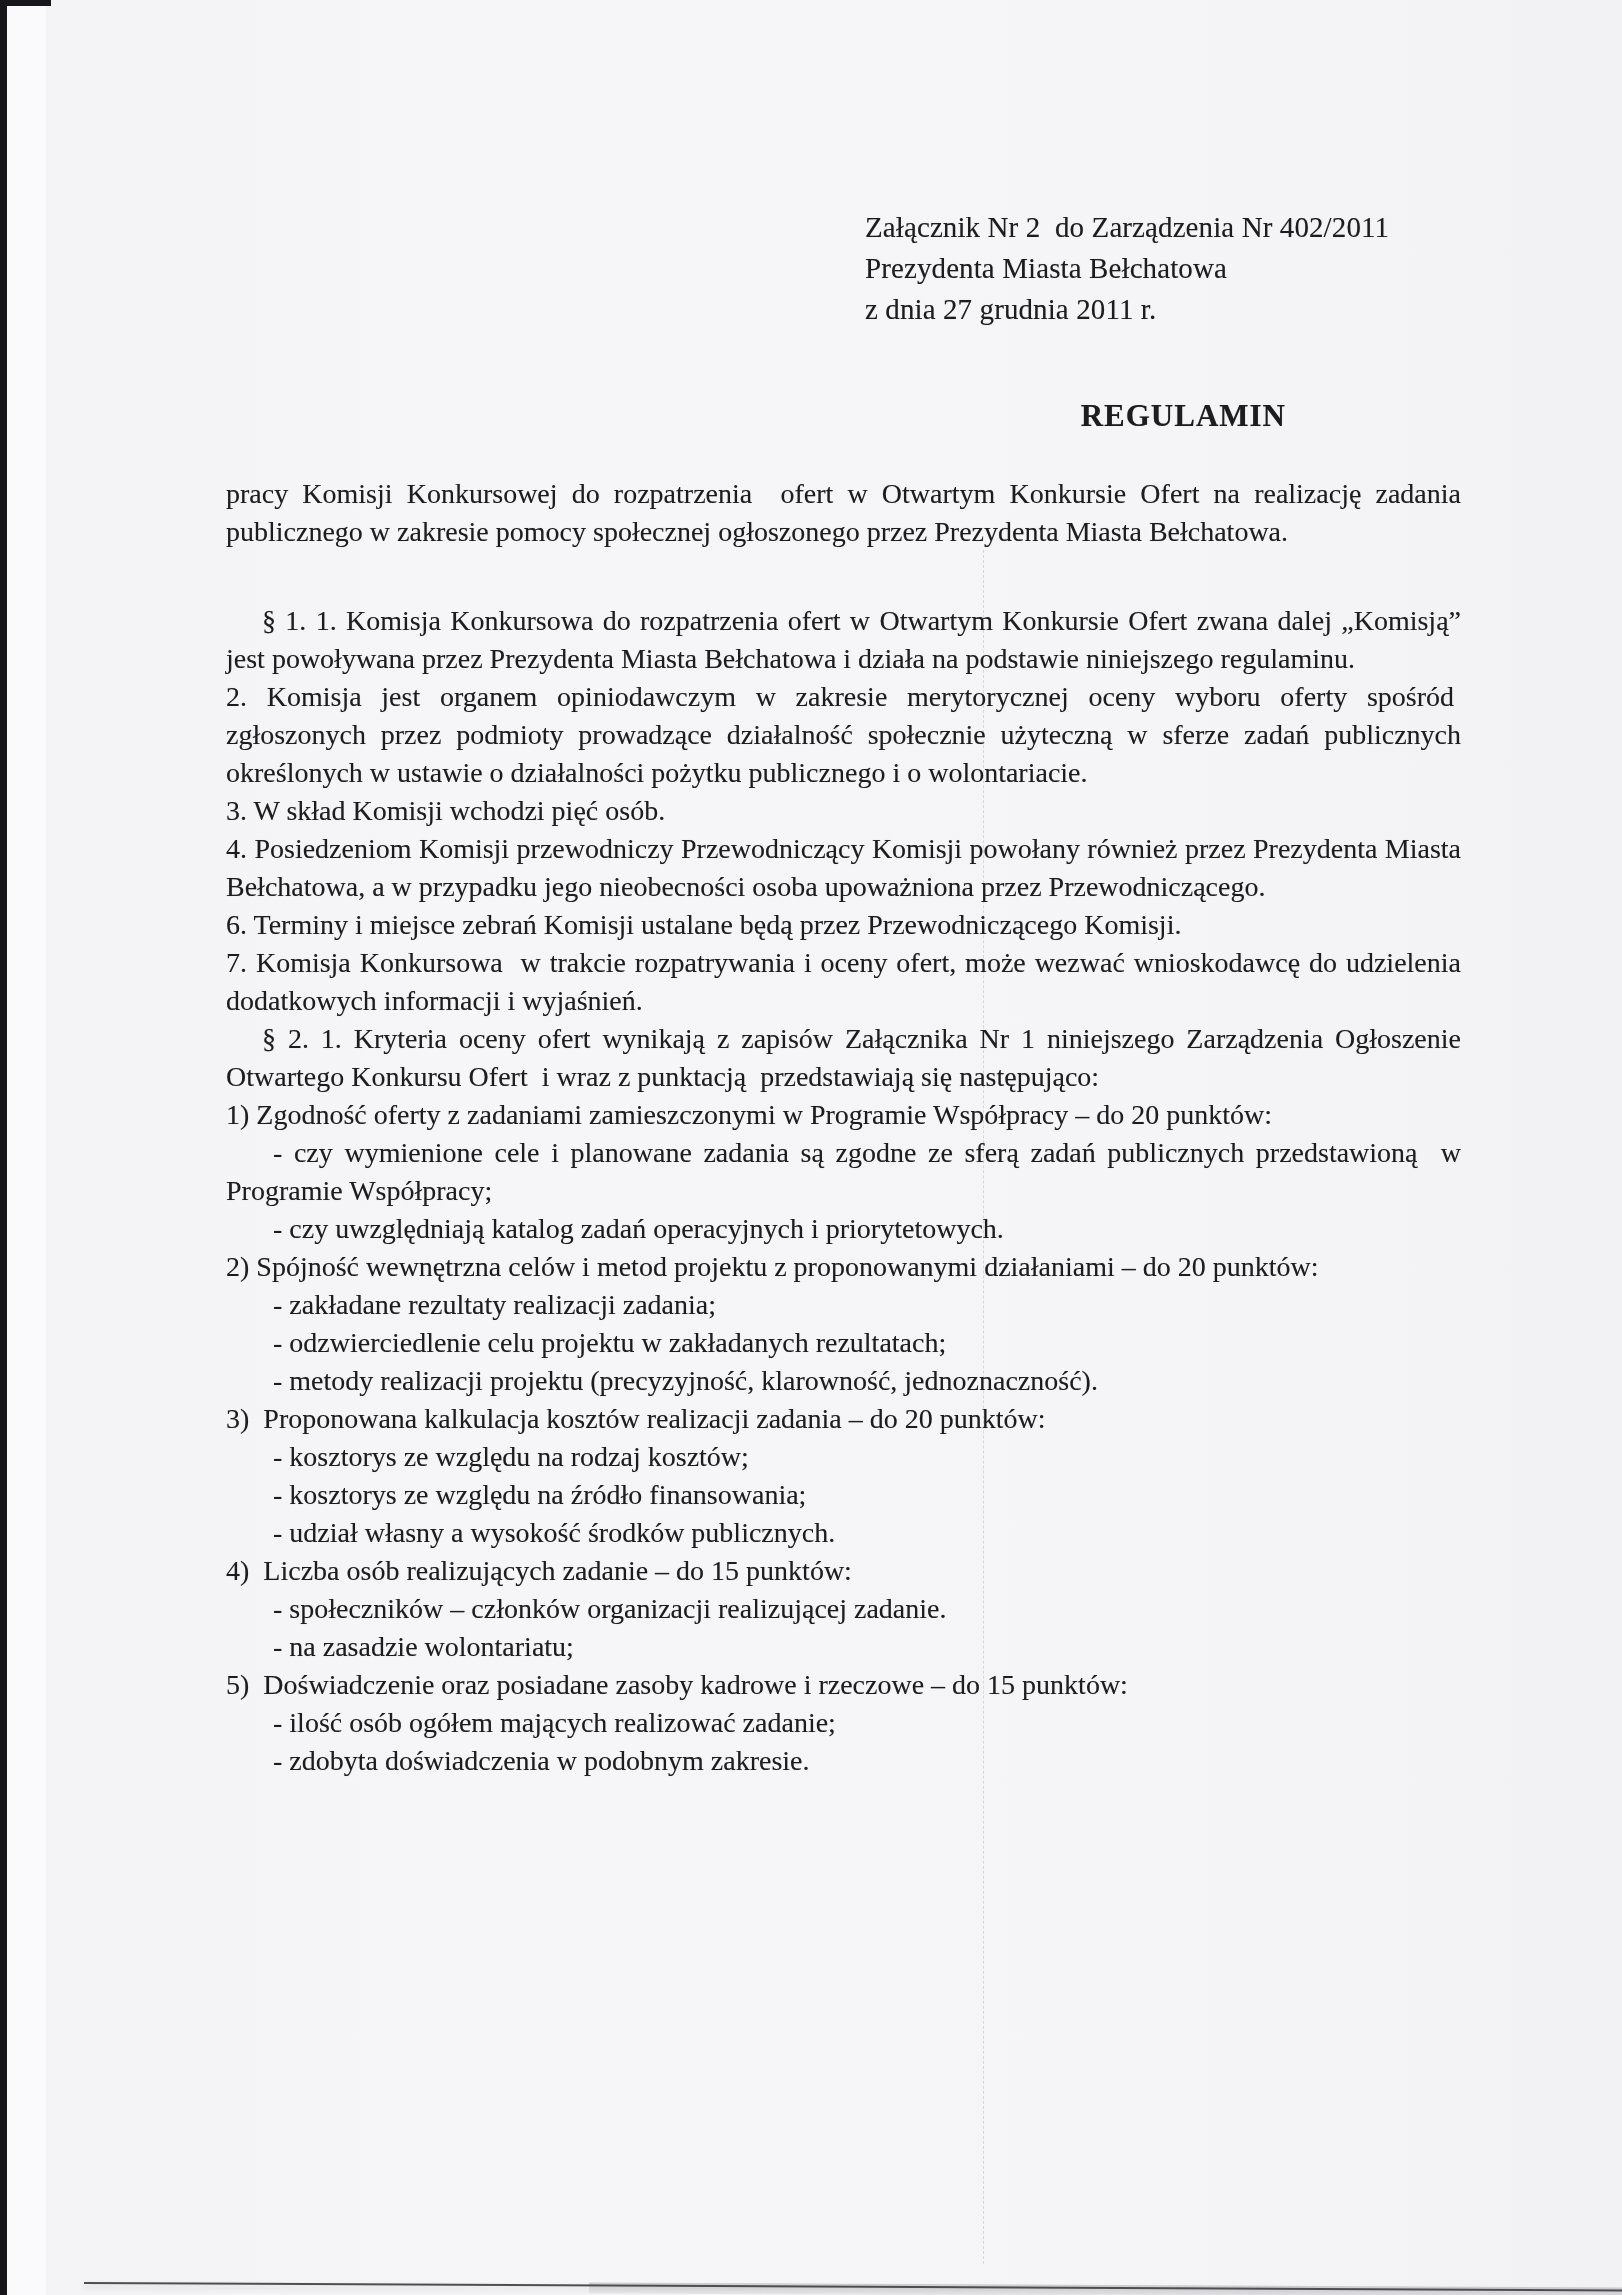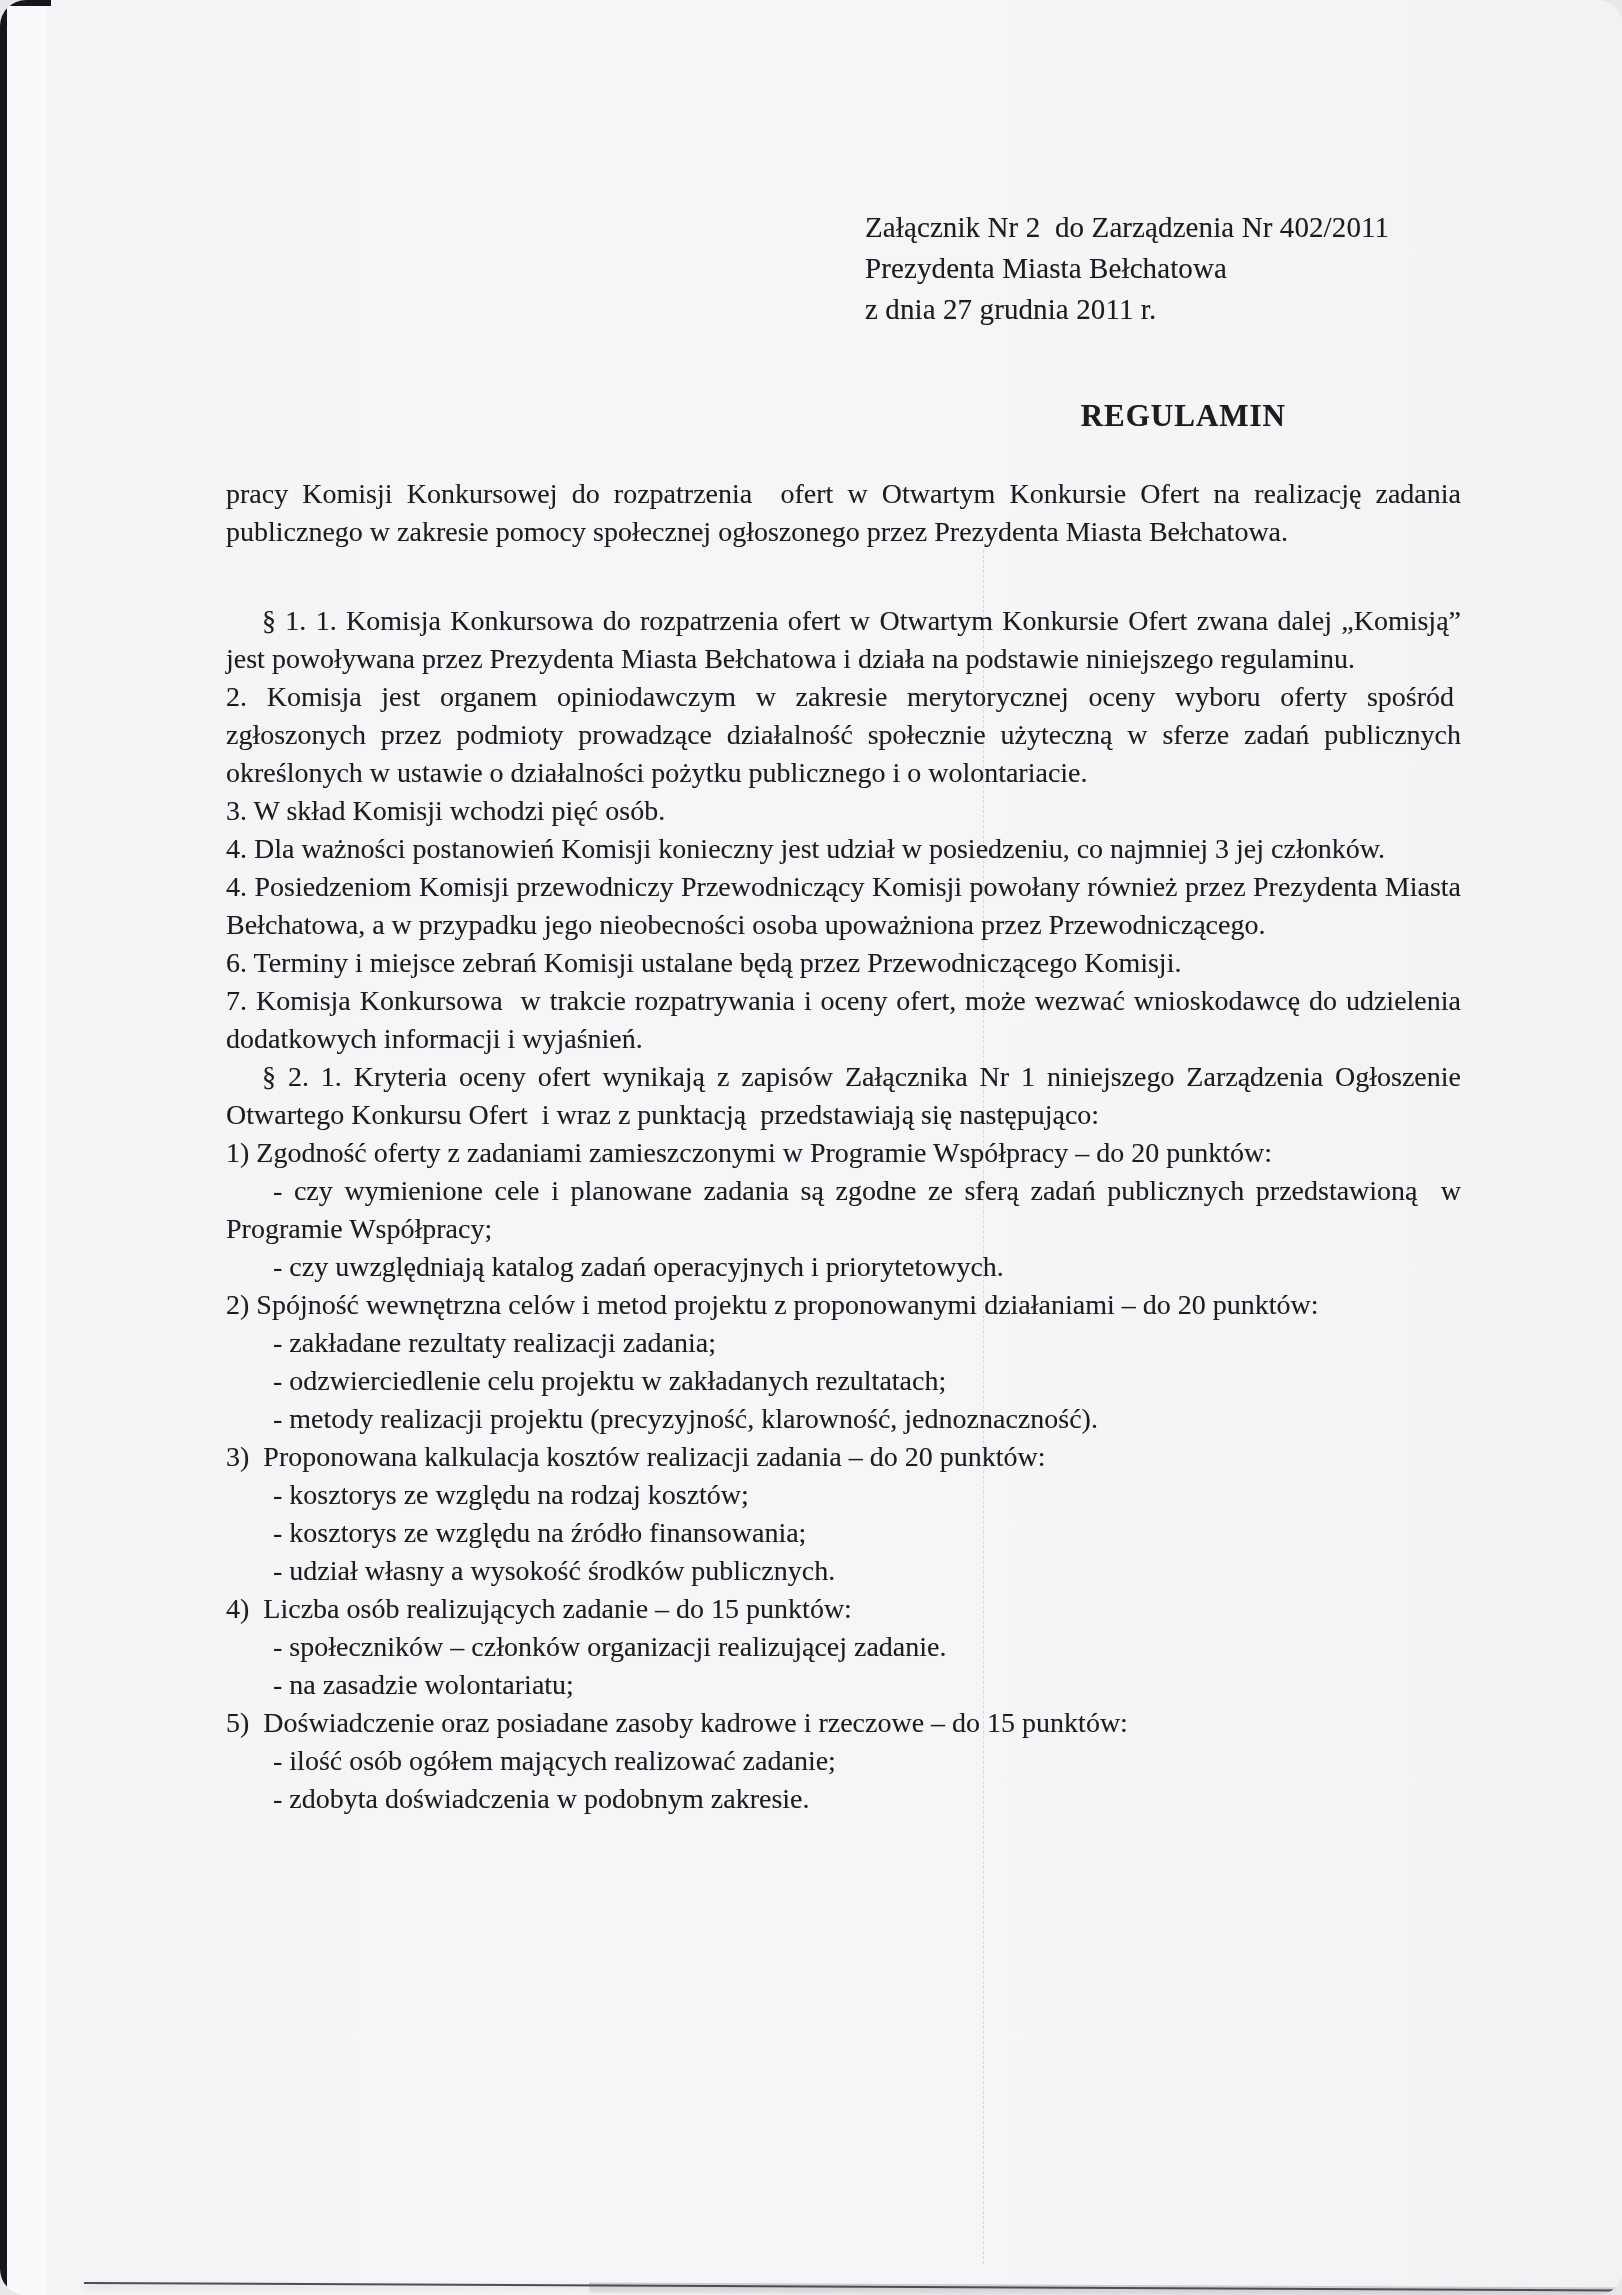--- a/index.html
+++ b/index.html
@@ -4,21 +4,20 @@
 <style>
   html, body { margin: 0; padding: 0; background: #e8e8ea; }
   .scan {
     position: relative;
     width: 1623px;
     height: 2295px;
     background: linear-gradient(90deg, #f3f3f5 0%, #f6f6f8 30%, #f5f5f7 70%, #f2f2f4 100%);
     font-family: "Liberation Serif", "DejaVu Serif", serif;
     color: #1d1d20;
     overflow: hidden;
-    border-radius: 26px;
   }
   .edge-left {
     position: absolute; left: 0; top: 0;
     width: 7.2px; height: 100%;
     background: #16161b;
   }
   .edge-paper-strip {
     position: absolute; left: 7.2px; top: 0;
     width: 39px; height: 100%;
     background: #fafafc;
@@ -90,21 +89,20 @@
     <div>z dnia 27 grudnia 2011 r.</div>
   </div>
 
   <h1 class="title">REGULAMIN</h1>
 
   <div class="body" id="doc-body">
       <p class="para plain">pracy Komisji Konkursowej do rozpatrzenia&nbsp; ofert w Otwartym Konkursie Ofert na realizację zadania publicznego w zakresie pomocy społecznej ogłoszonego przez Prezydenta Miasta Bełchatowa.</p>
       <p class="para section">§ 1. 1. Komisja Konkursowa do rozpatrzenia ofert w Otwartym Konkursie Ofert zwana dalej „Komisją” jest powoływana przez Prezydenta Miasta Bełchatowa i działa na podstawie niniejszego regulaminu.</p>
       <p class="para plain">2. Komisja jest organem opiniodawczym w zakresie merytorycznej oceny wyboru oferty spośród&nbsp; zgłoszonych przez podmioty prowadzące działalność społecznie użyteczną w sferze zadań publicznych określonych w ustawie o działalności pożytku publicznego i o wolontariacie.</p>
       <p class="para plain">3. W skład Komisji wchodzi pięć osób.</p>
-      <p class="para plain">4. Dla ważności postanowień Komisji konieczny jest udział w posiedzeniu, co najmniej 3 jej członków.</p>
       <p class="para plain">4. Posiedzeniom Komisji przewodniczy Przewodniczący Komisji powołany również przez Prezydenta Miasta Bełchatowa, a w przypadku jego nieobecności osoba upoważniona przez Przewodniczącego.</p>
       <p class="para plain">6. Terminy i miejsce zebrań Komisji ustalane będą przez Przewodniczącego Komisji.</p>
       <p class="para plain">7. Komisja Konkursowa&nbsp; w trakcie rozpatrywania i oceny ofert, może wezwać wnioskodawcę do udzielenia dodatkowych informacji i wyjaśnień.</p>
       <p class="para section">§ 2. 1. Kryteria oceny ofert wynikają z zapisów Załącznika Nr 1 niniejszego Zarządzenia Ogłoszenie Otwartego Konkursu Ofert&nbsp; i wraz z punktacją&nbsp; przedstawiają się następująco:</p>
       <p class="para numbered">1) Zgodność oferty z zadaniami zamieszczonymi w Programie Współpracy – do 20 punktów:</p>
       <p class="para dash">- czy wymienione cele i planowane zadania są zgodne ze sferą zadań publicznych przedstawioną&nbsp; w Programie Współpracy;</p>
       <p class="para dash">- czy uwzględniają katalog zadań operacyjnych i priorytetowych.</p>
       <p class="para numbered">2) Spójność wewnętrzna celów i metod projektu z proponowanymi działaniami – do 20 punktów:</p>
       <p class="para dash">- zakładane rezultaty realizacji zadania;</p>
       <p class="para dash">- odzwierciedlenie celu projektu w zakładanych rezultatach;</p>

